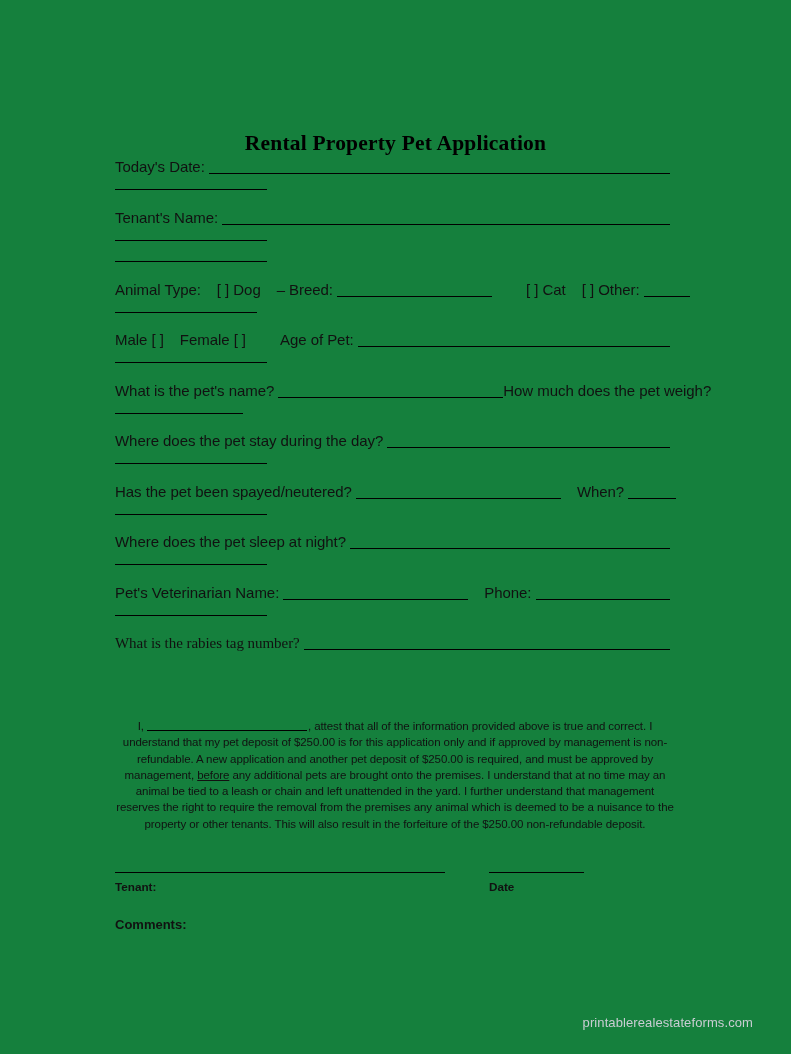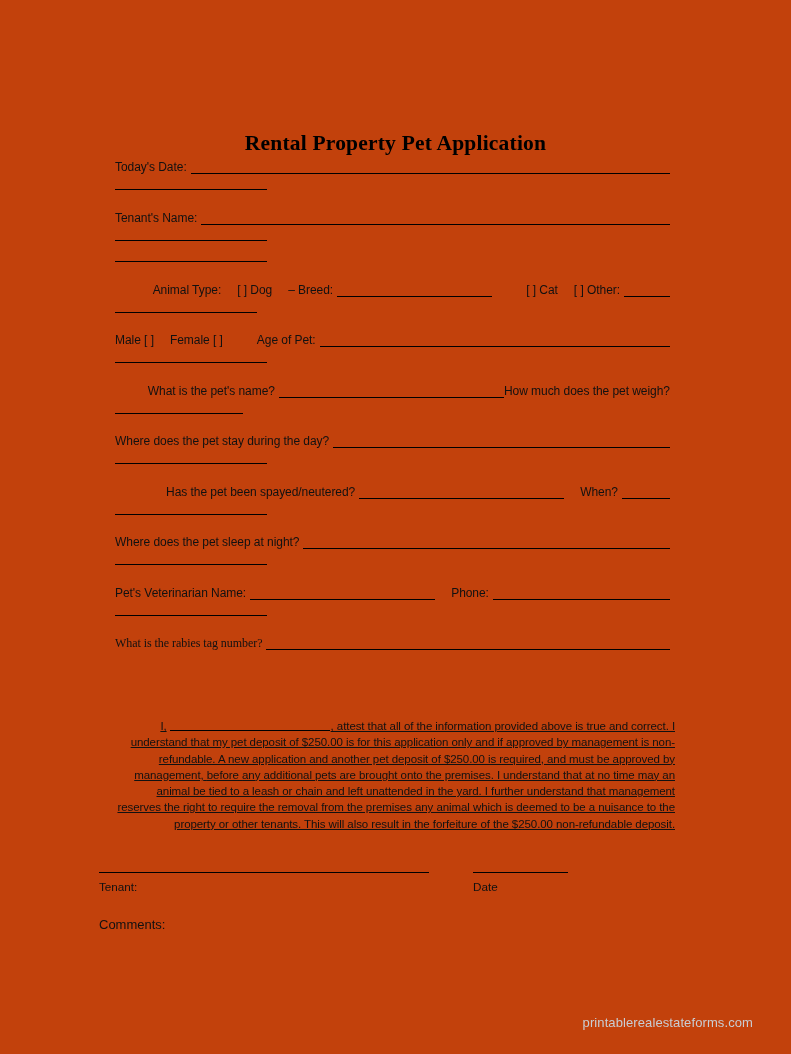--- a/index.html
+++ b/index.html
@@ -14,21 +14,21 @@
     position: relative;
     overflow: hidden;
     font-family: "Liberation Sans", sans-serif;
     color: #111111;
     -webkit-font-smoothing: antialiased;
   }
 
   .page {
     position: absolute;
     inset: 0;
-    background: #c2410c;
+    background: #15803d;
   }
 
   
   .doc-title {
     position: absolute;
     left: 0;
     right: 0;
     top: 131px;
     text-align: center;
     font-family: "Liberation Serif", serif;
@@ -48,24 +48,23 @@
 
   .field-row {
     position: relative;
     margin-bottom: 20.5px;
   }
 
   .row-main {
     display: flex;
     align-items: flex-end;
     white-space: nowrap;
-    font-size: 12px;
+    font-size: 15px;
     line-height: 14px;
     letter-spacing: -0.05px;
-    justify-content: flex-end;
   }
 
   .lbl {
     flex: 0 0 auto;
     color: #111111;
   }
 
   
   .rule {
     flex: 1 1 auto;
@@ -100,39 +99,39 @@
   
   .attest {
     position: absolute;
     left: 115px;
     top: 718px;
     width: 560px;
     font-size: 11.5px;
     line-height: 16.3px;
     letter-spacing: -0.08px;
     color: #111111;
-    text-align: right;
-    text-decoration: underline;
+    text-align: center;
   }
   .attest .inline-rule {
     display: inline-block;
     width: 160px;
     border-bottom: 1.6px solid #000000;
     height: 10px;
     margin: 0 1px -1px 3px;
     vertical-align: baseline;
   }
   .attest u { text-decoration: underline; }
 
   
   .sig-block {
     position: absolute;
-    left: 99px;
+    left: 115px;
     top: 872px;
     width: 560px;
+    font-weight: bold;
   }
   .sig-lines {
     position: relative;
     height: 2px;
   }
   .sig-line-tenant {
     position: absolute;
     left: 0;
     top: 0;
     width: 330px;

